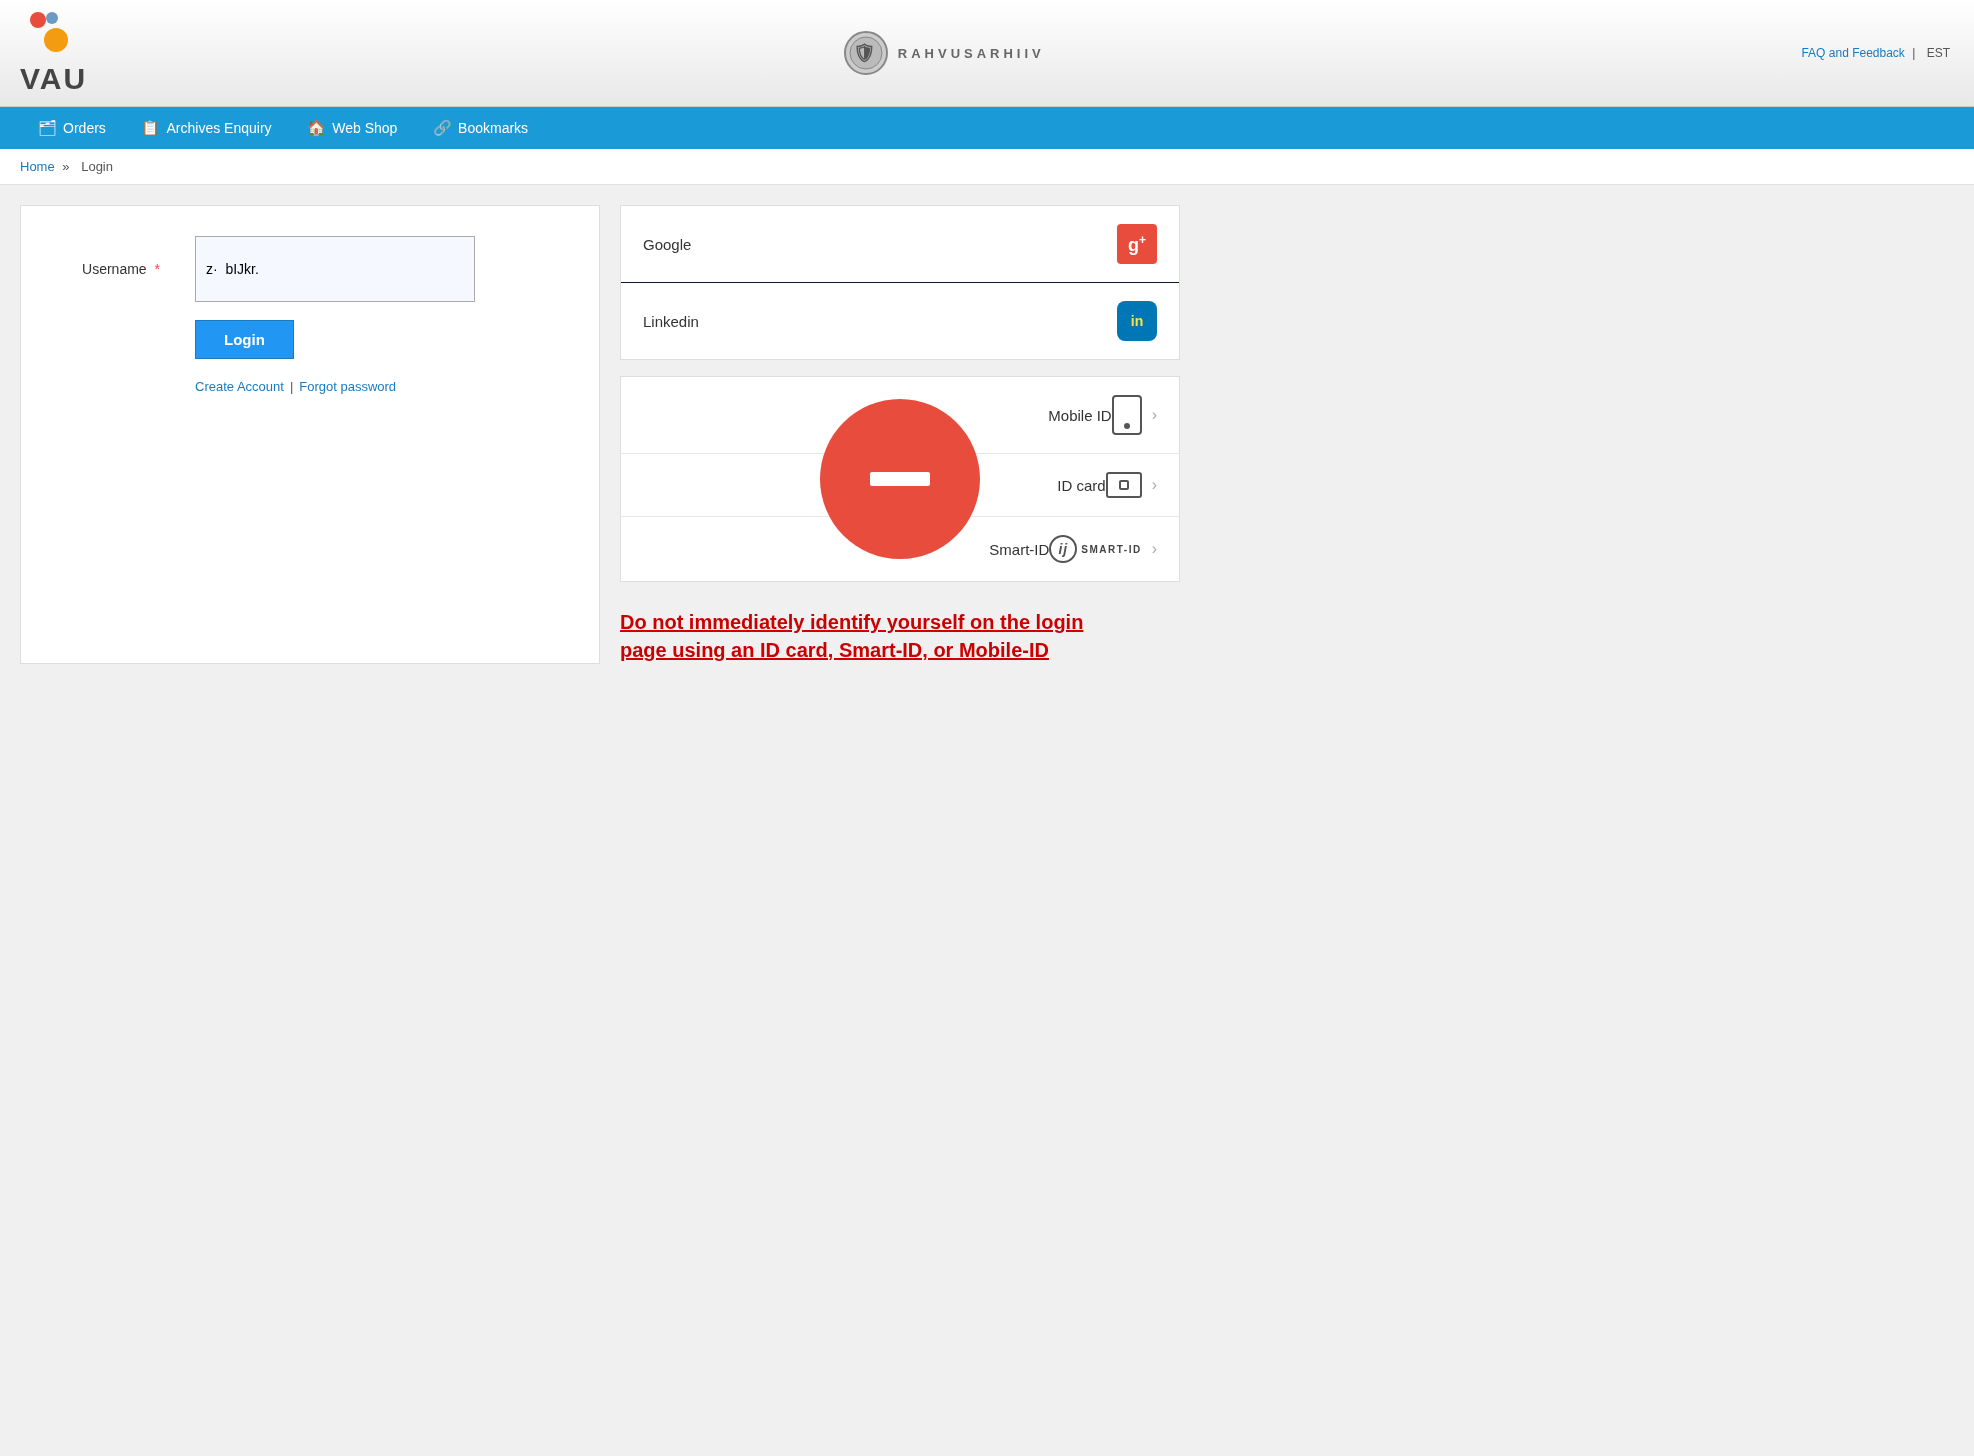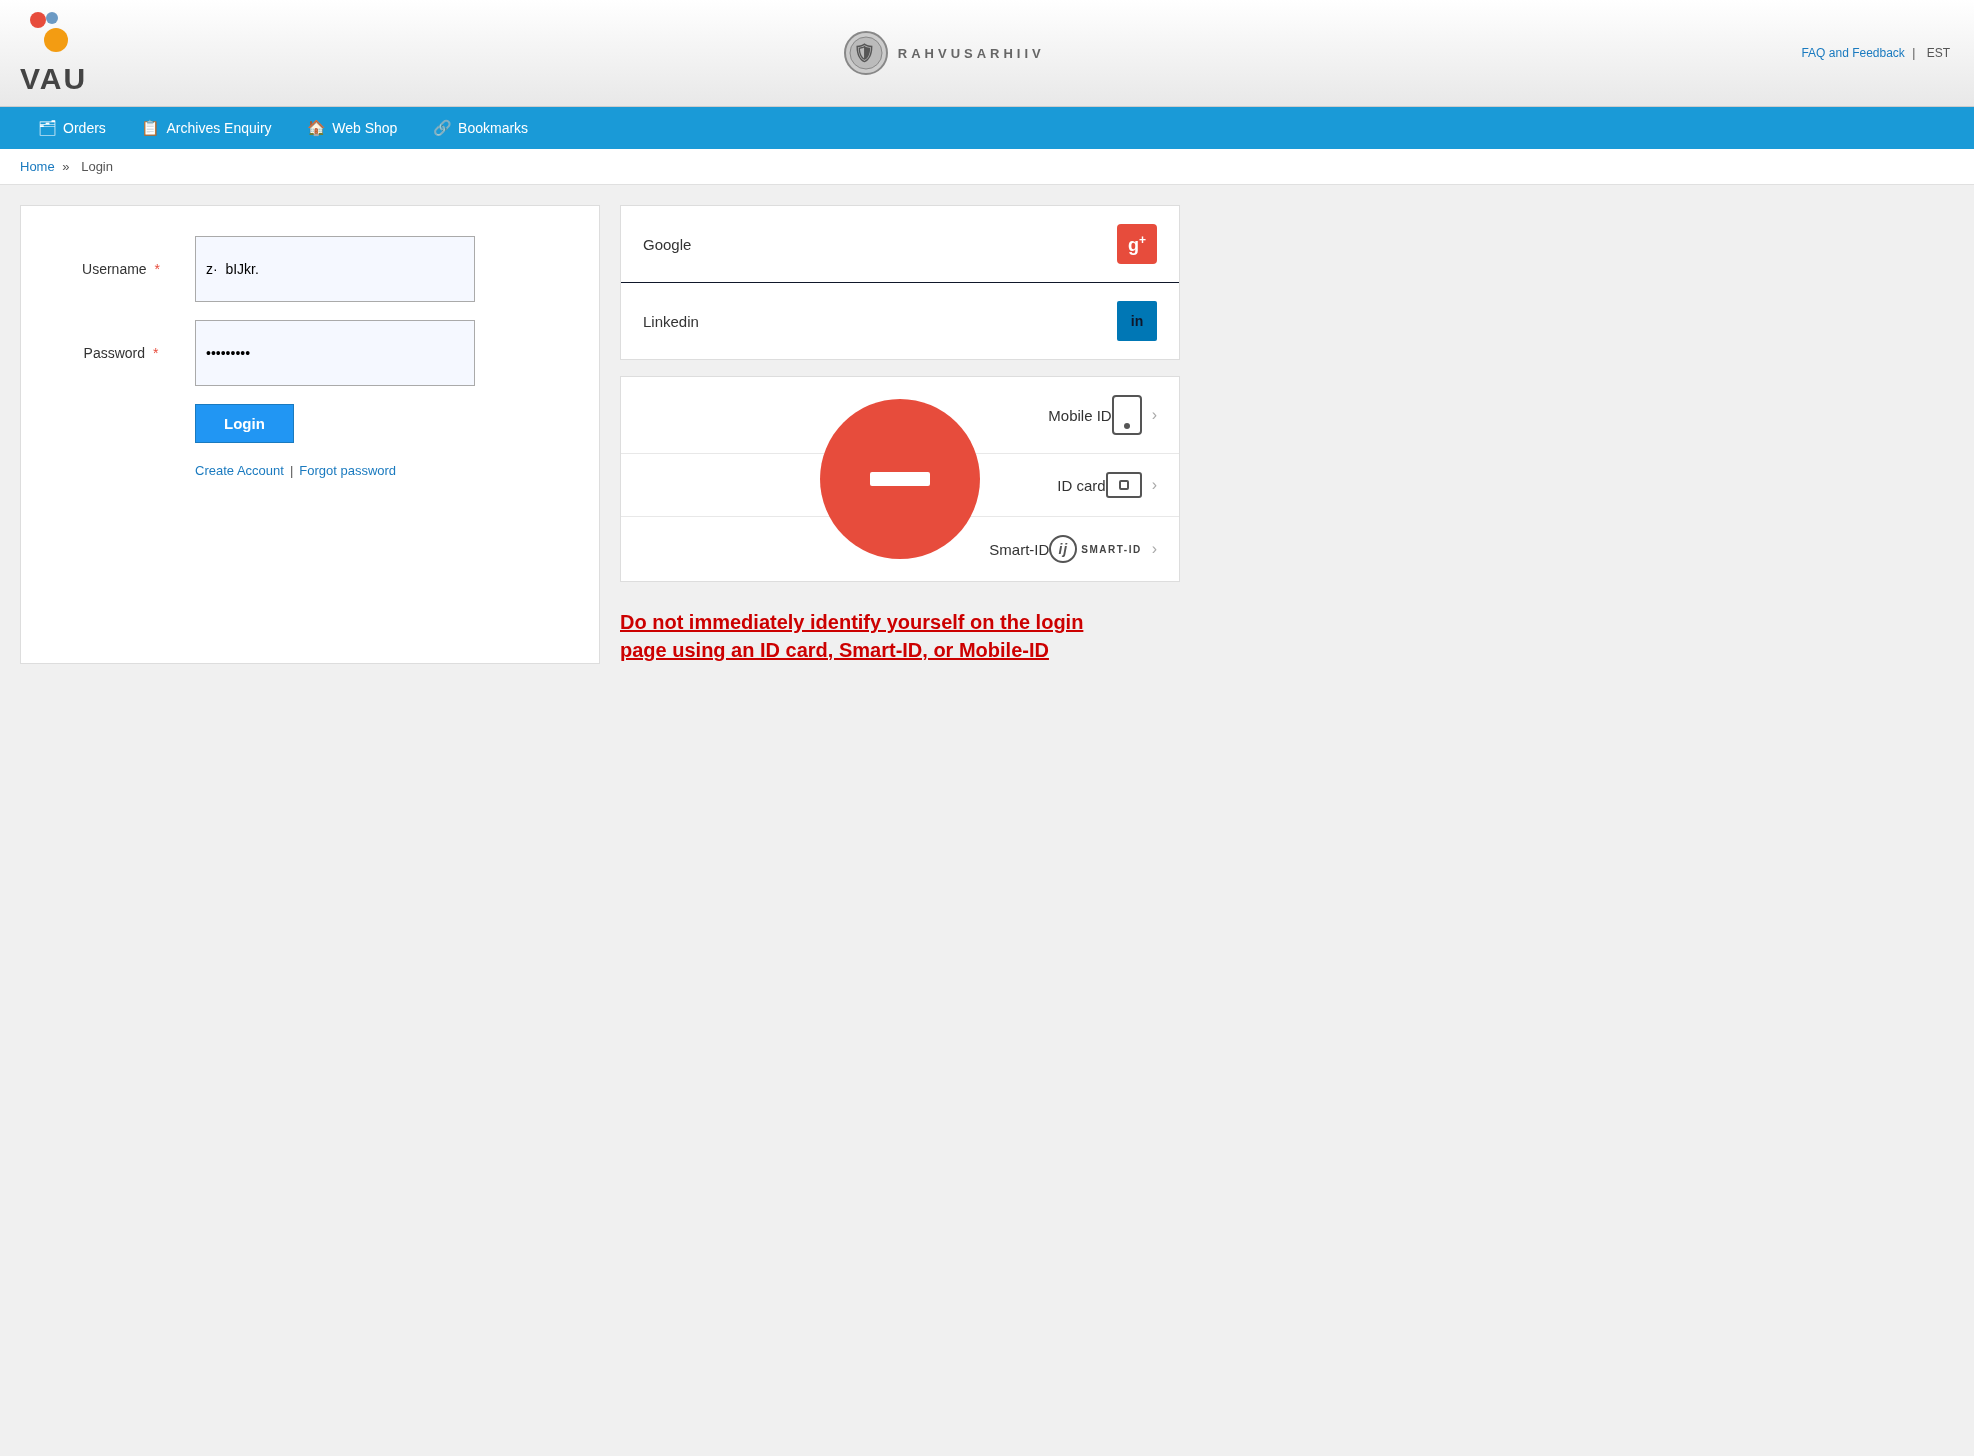--- a/index.html
+++ b/index.html
@@ -169,24 +169,24 @@
       background: #3b5998;
       color: white;
       display: flex; align-items: center; justify-content: center;
       font-size: 22px; font-weight: bold;
       border-radius: 4px;
     }
     
     .icon-linkedin {
       width: 40px; height: 40px;
       background: #0077b5;
-      color: #0f172a;
+      color: #fde047;
       display: flex; align-items: center; justify-content: center;
       font-size: 16px; font-weight: bold;
-      border-radius: 2px;
+      border-radius: 8px;
     }
 
     
     .id-box {
       background: white;
       border: 1px solid #ddd;
     }
     .id-row {
       display: flex;
       align-items: center;
@@ -344,27 +344,20 @@
 
   <div class="login-box">
     <div class="form-row">
       <label class="form-label">
         <span>Username</span>
         <span class="required">*</span>
       </label>
       <input class="form-input" type="text" value="z·  bIJkr." style="">
     </div>
 
-    <div class="form-row">
-      <label class="form-label">
-        <span>Password</span>
-        <span class="required">*</span>
-      </label>
-      <input class="form-input" type="password" value="password1" style="">
-    </div>
 
     <div class="login-btn-row">
       <button class="login-btn">Login</button>
     </div>
 
     <div class="login-links-row">
       <a href="#">Create Account</a>
       <span> | </span>
       <a href="#">Forgot password</a>
     </div>

